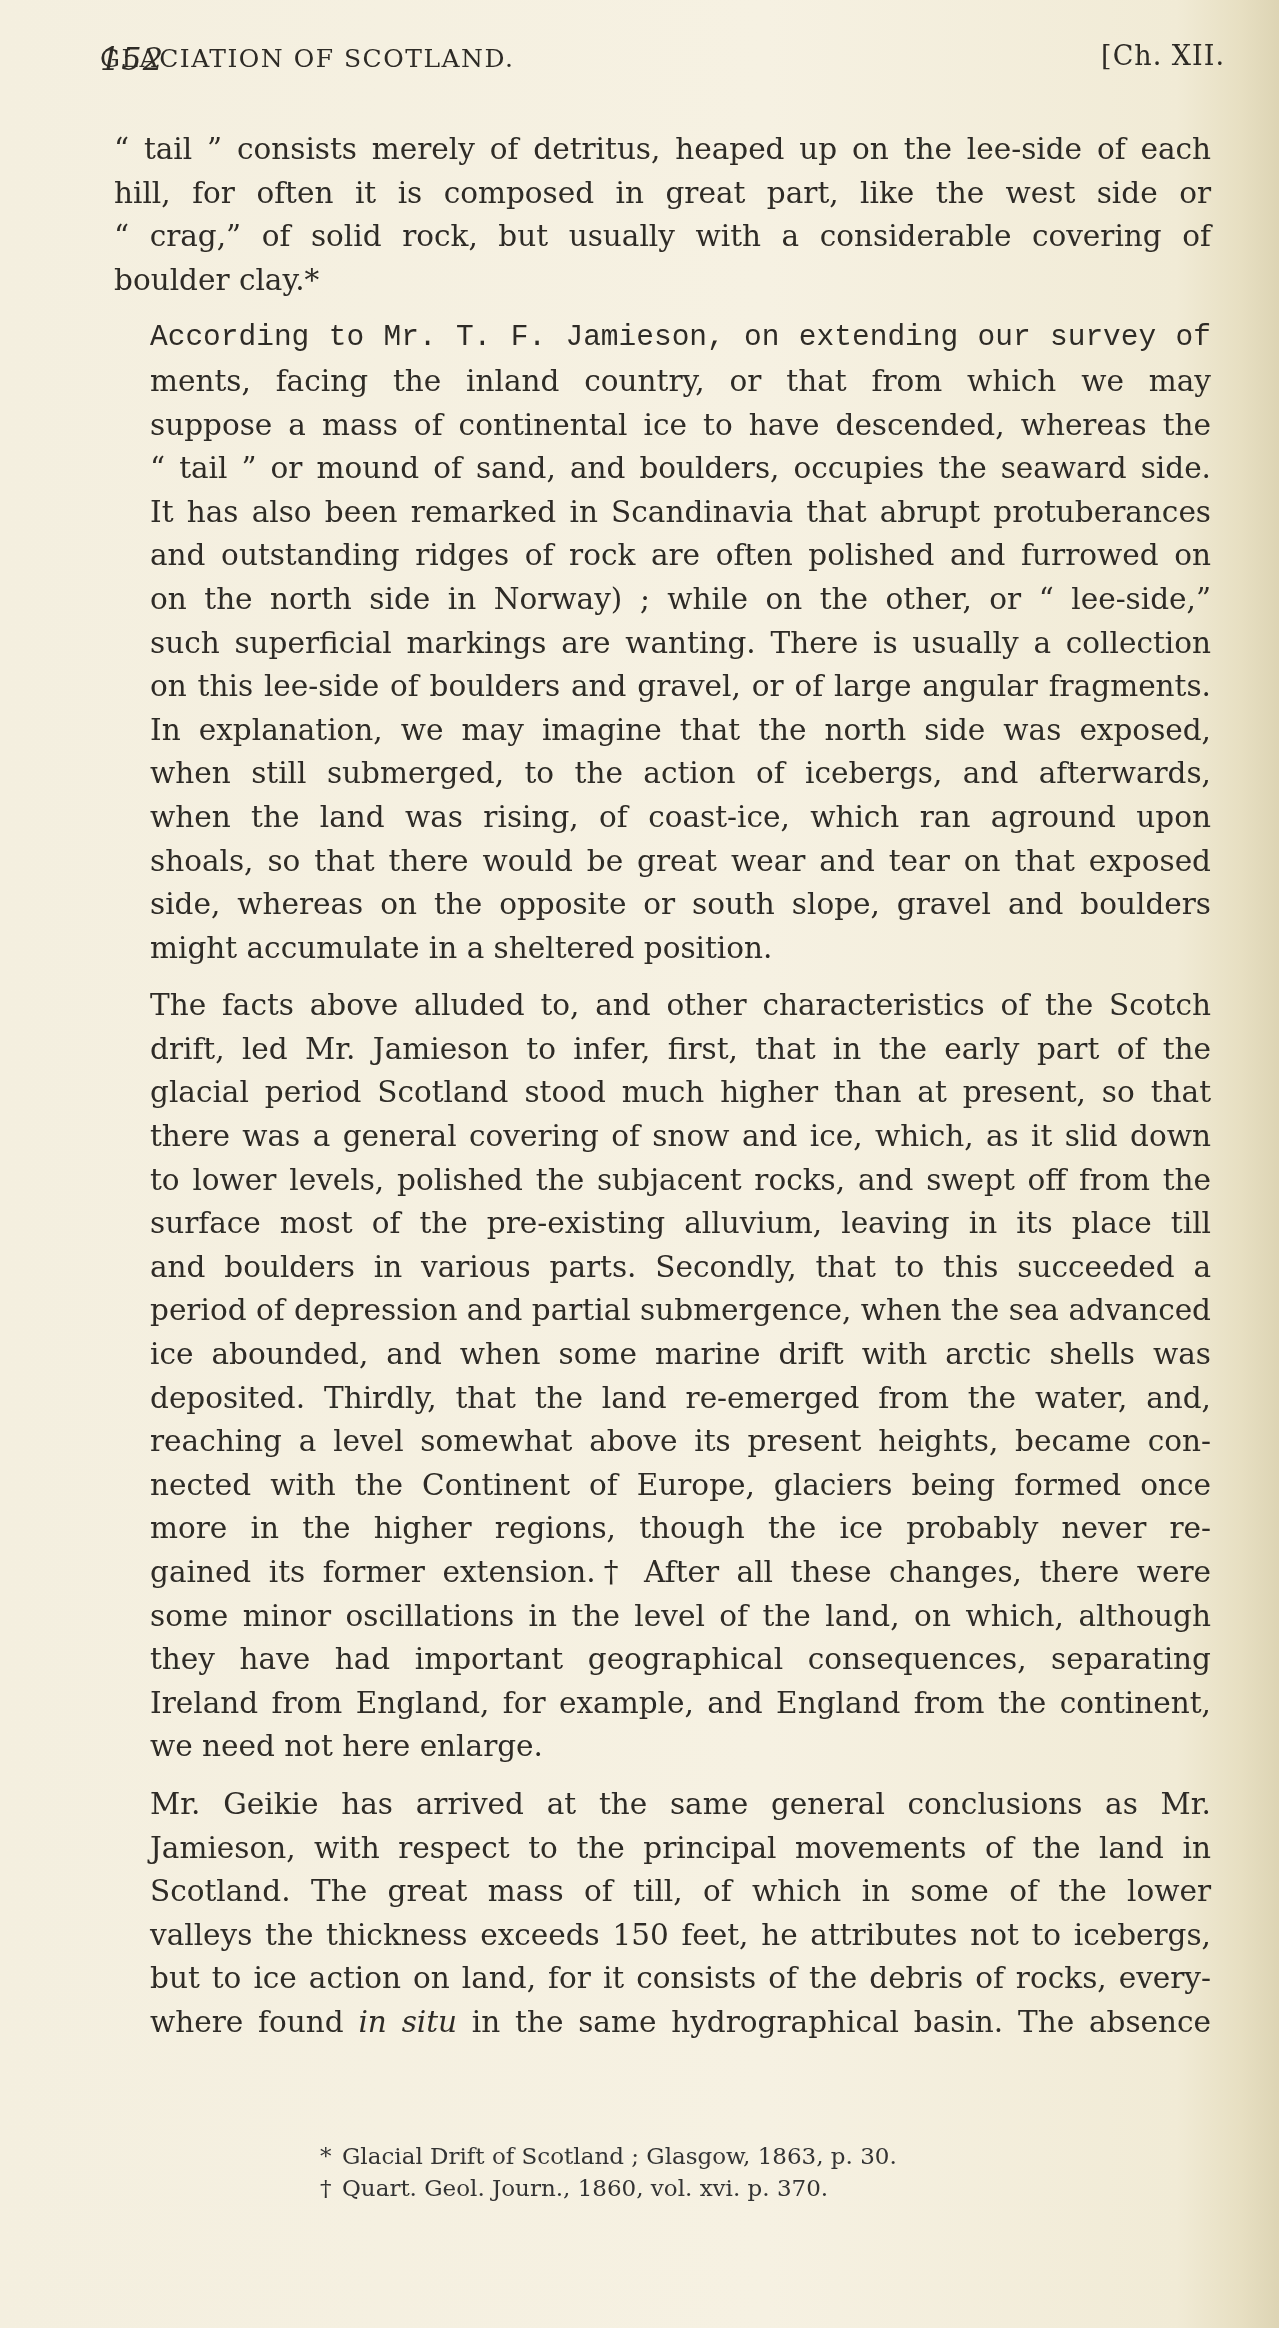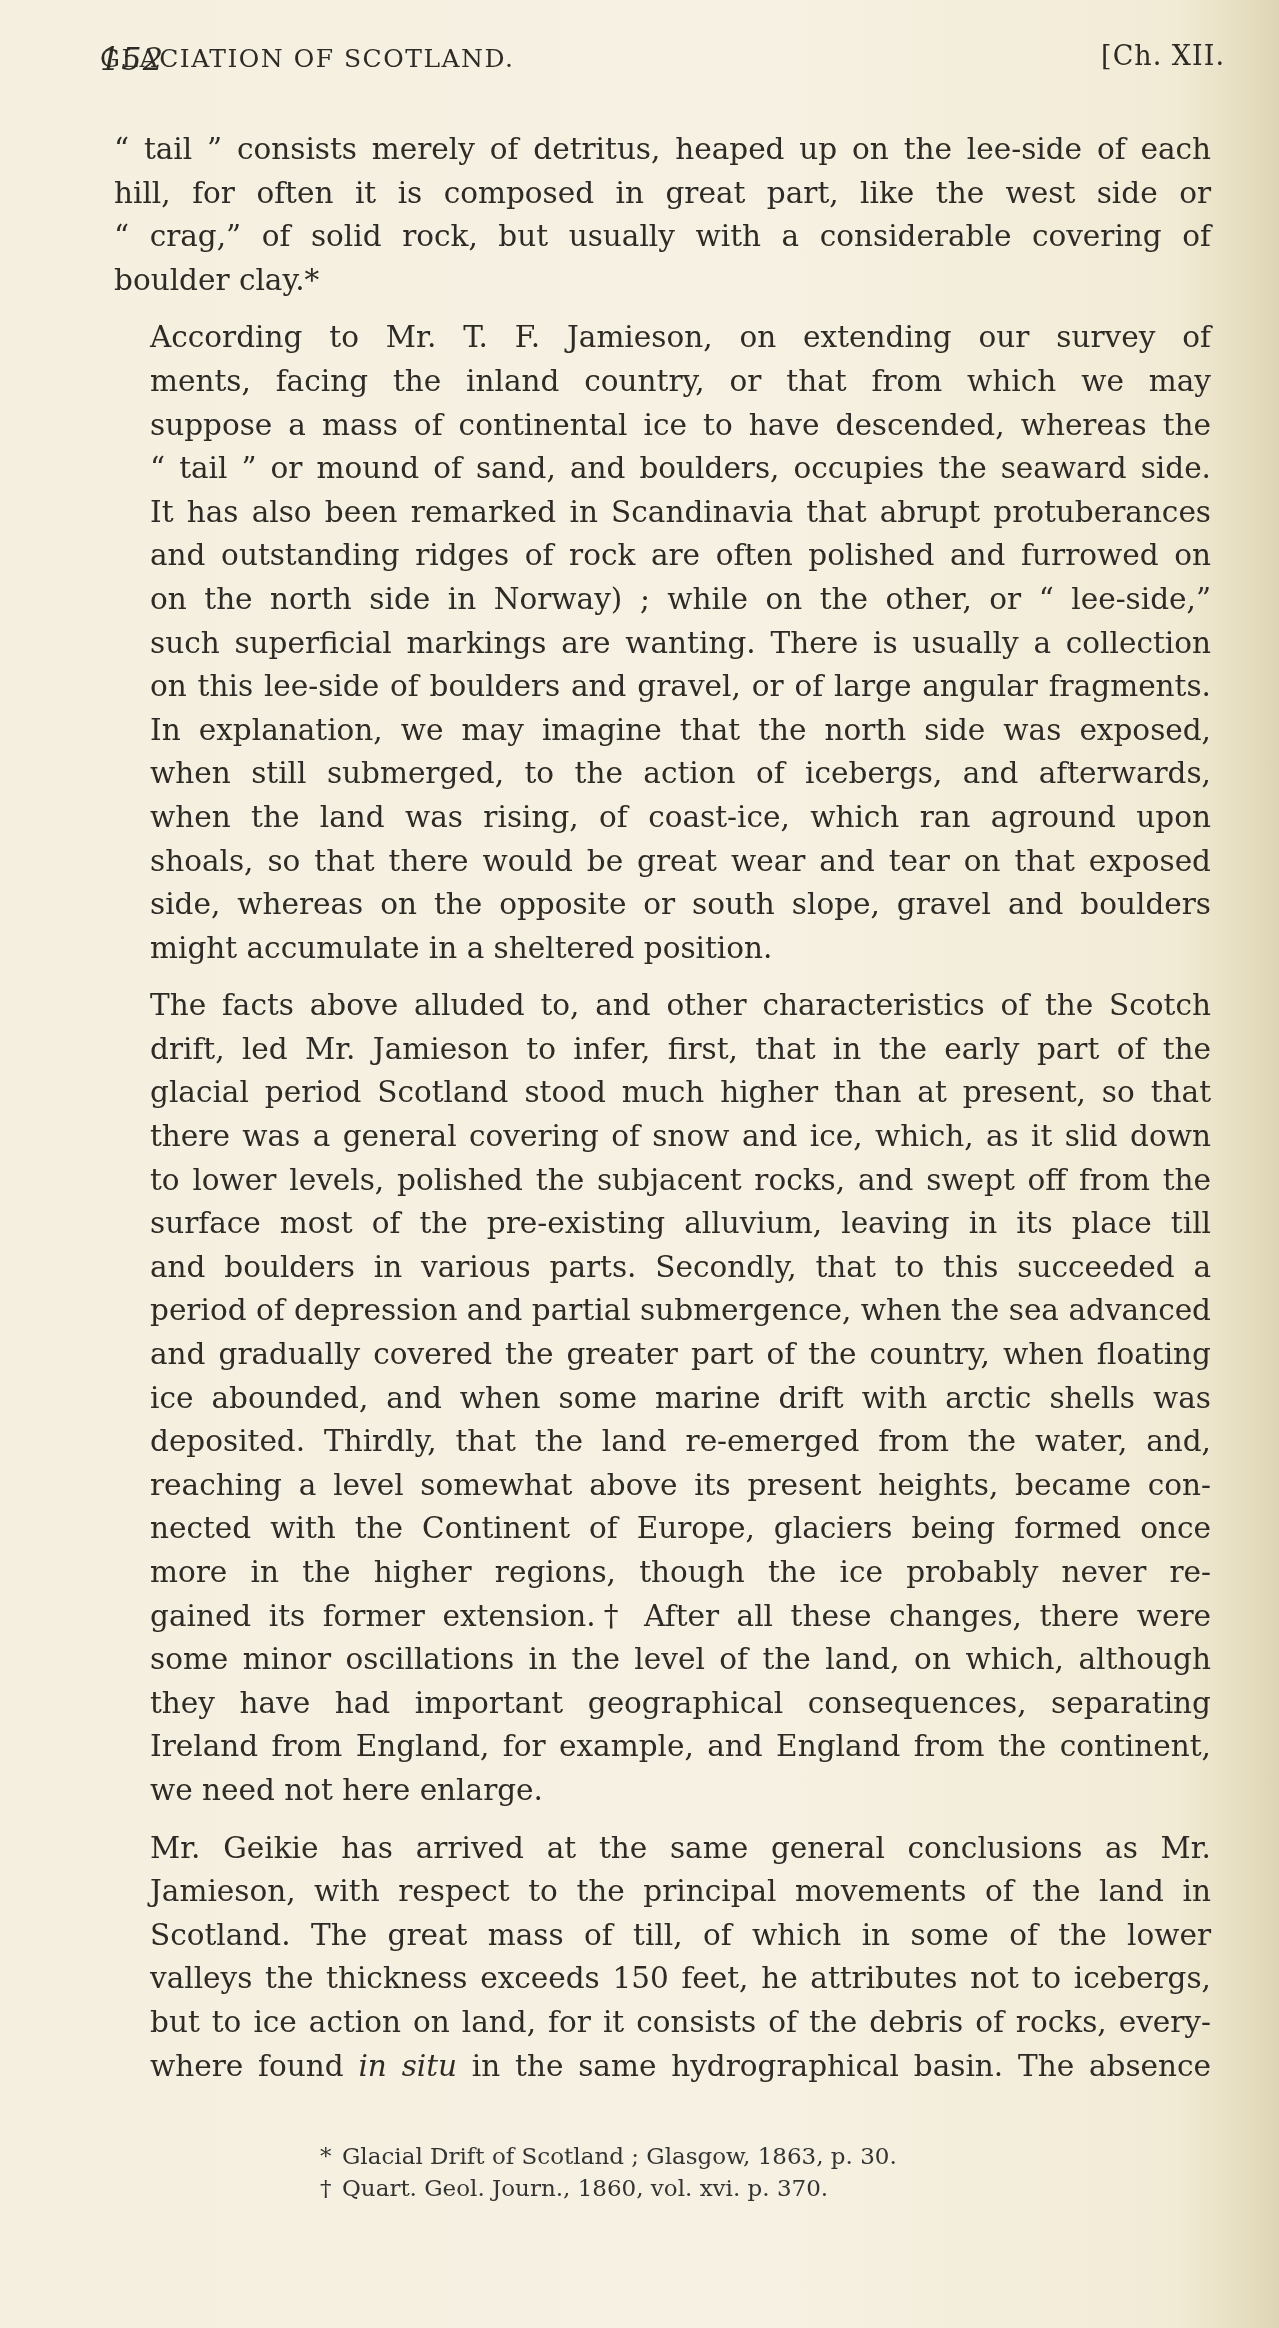--- a/index.html
+++ b/index.html
@@ -45,21 +45,21 @@
   </div>
 
   <div class="body-text" id="body-text">
       <p class="noindent">
         <span class="line">“ tail ” consists merely of detritus, heaped up on the lee-side of each</span>
         <span class="line">hill, for often it is composed in great part, like the west side or</span>
         <span class="line">“ crag,” of solid rock, but usually with a considerable covering of</span>
         <span class="line last">boulder clay.*</span>
       </p>
       <p>
-        <span class="line" style="text-indent: 36px;">According to Mr. T. F. Jamieson, on extending our survey of</span>
+        <span class="line" style="text-indent: 36px; font-family: Liberation Mono, monospace;">According to Mr. T. F. Jamieson, on extending our survey of</span>
         <span class="line">ments, facing the inland country, or that from which we may</span>
         <span class="line">suppose a mass of continental ice to have descended, whereas the</span>
         <span class="line">“ tail ” or mound of sand, and boulders, occupies the seaward side.</span>
         <span class="line">It has also been remarked in Scandinavia that abrupt protuberances</span>
         <span class="line">and outstanding ridges of rock are often polished and furrowed on</span>
         <span class="line">on the north side in Norway) ; while on the other, or “ lee-side,”</span>
         <span class="line">such superficial markings are wanting. There is usually a collection</span>
         <span class="line">on this lee-side of boulders and gravel, or of large angular fragments.</span>
         <span class="line">In explanation, we may imagine that the north side was exposed,</span>
         <span class="line">when still submerged, to the action of icebergs, and afterwards,</span>
@@ -70,21 +70,20 @@
       </p>
       <p>
         <span class="line" style="text-indent: 36px;">The facts above alluded to, and other characteristics of the Scotch</span>
         <span class="line">drift, led Mr. Jamieson to infer, first, that in the early part of the</span>
         <span class="line">glacial period Scotland stood much higher than at present, so that</span>
         <span class="line">there was a general covering of snow and ice, which, as it slid down</span>
         <span class="line">to lower levels, polished the subjacent rocks, and swept off from the</span>
         <span class="line">surface most of the pre-existing alluvium, leaving in its place till</span>
         <span class="line">and boulders in various parts. Secondly, that to this succeeded a</span>
         <span class="line">period of depression and partial submergence, when the sea advanced</span>
-        <span class="line">and gradually covered the greater part of the country, when floating</span>
         <span class="line">ice abounded, and when some marine drift with arctic shells was</span>
         <span class="line">deposited. Thirdly, that the land re-emerged from the water, and,</span>
         <span class="line">reaching a level somewhat above its present heights, became con-</span>
         <span class="line">nected with the Continent of Europe, glaciers being formed once</span>
         <span class="line">more in the higher regions, though the ice probably never re-</span>
         <span class="line">gained its former extension.† After all these changes, there were</span>
         <span class="line">some minor oscillations in the level of the land, on which, although</span>
         <span class="line">they have had important geographical consequences, separating</span>
         <span class="line">Ireland from England, for example, and England from the continent,</span>
         <span class="line last">we need not here enlarge.</span>

